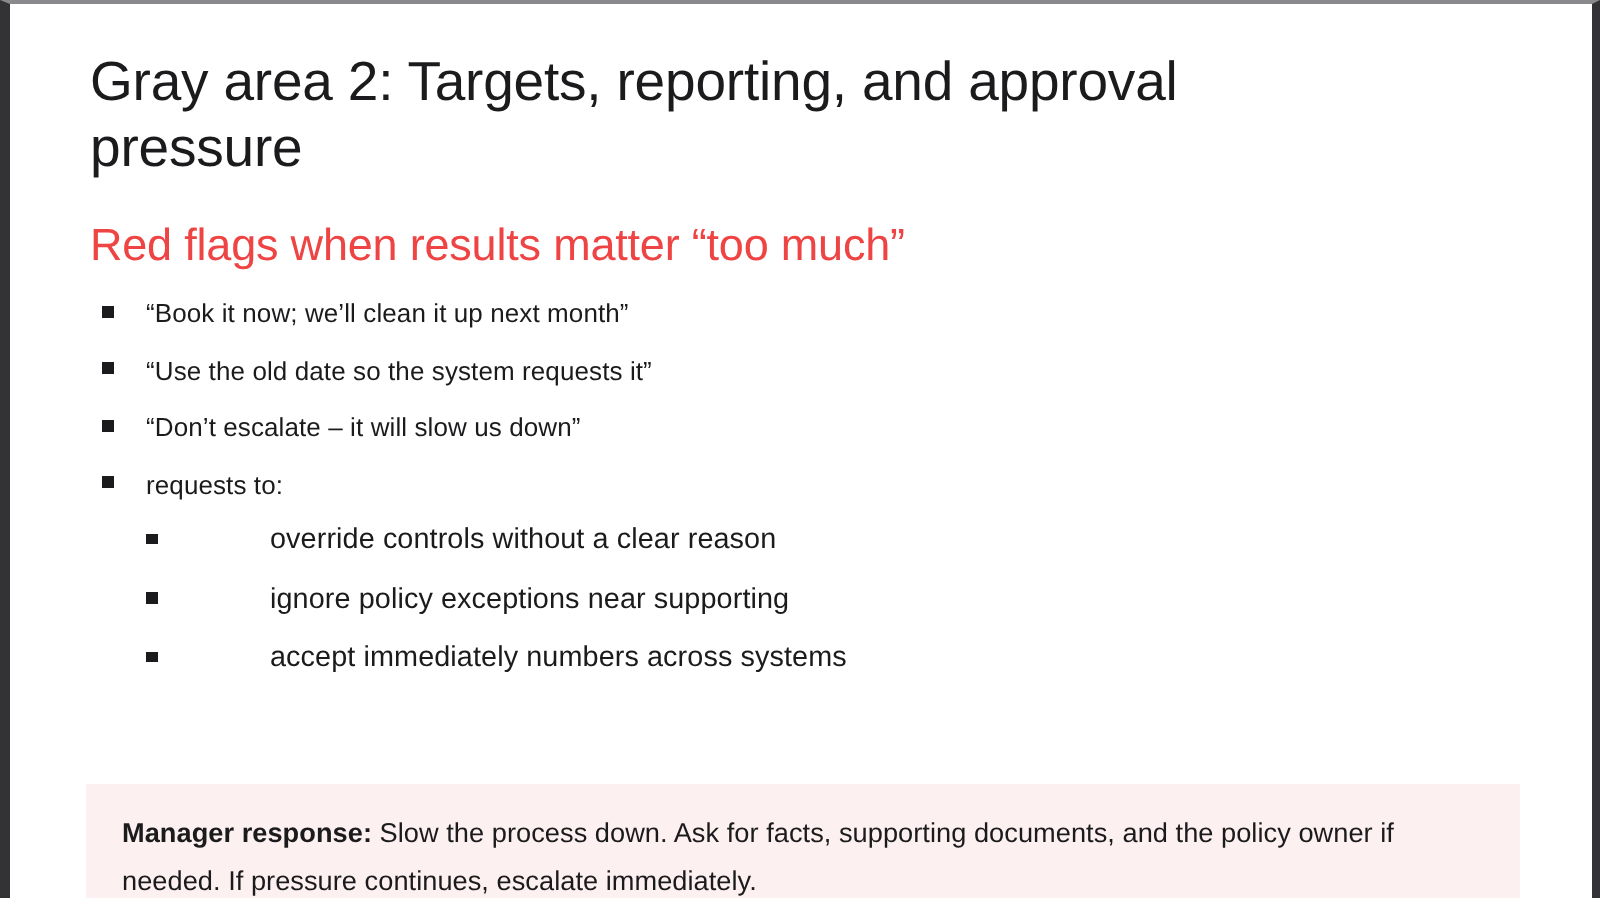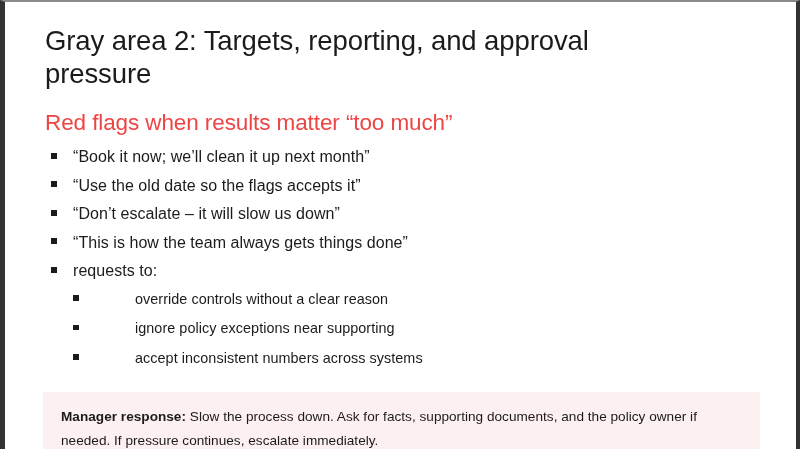--- a/index.html
+++ b/index.html
@@ -106,21 +106,21 @@
     top: -1px;
   }
 
   .b-level-2 .b-marker i {
     width: 5.5px;
     height: 5.5px;
   }
 
   .b-text {
     flex: 1 1 auto;
-    font-size: 16px;
+    font-size: 13px;
     font-weight: 400;
     line-height: 25px;
     color: #1b1b1d;
     letter-spacing: 0.05px;
   }
 
   .b-level-2 .b-text {
     font-size: 14.4px;
     line-height: 25px;
   }
@@ -158,45 +158,41 @@
 
     <div class="subtitle">Red flags when results matter “too much”</div>
 
     <ul class="bullets" id="bullet-list">
         <li class="b-row b-level-1">
           <span class="b-marker"><i></i></span>
           <span class="b-text">“Book it now; we’ll clean it up next month”</span>
         </li>
         <li class="b-row b-level-1">
           <span class="b-marker"><i></i></span>
-          <span class="b-text">“Use the old date so the flags accepts it”</span>
+          <span class="b-text">“Use the old date so the system requests it”</span>
         </li>
         <li class="b-row b-level-1">
           <span class="b-marker"><i></i></span>
           <span class="b-text">“Don’t escalate – it will slow us down”</span>
         </li>
         <li class="b-row b-level-1">
           <span class="b-marker"><i></i></span>
-          <span class="b-text">“This is how the team always gets things done”</span>
-        </li>
-        <li class="b-row b-level-1">
-          <span class="b-marker"><i></i></span>
           <span class="b-text">requests to:</span>
         </li>
         <li class="b-row b-level-2">
           <span class="b-marker"><i></i></span>
           <span class="b-text">override controls without a clear reason</span>
         </li>
         <li class="b-row b-level-2">
           <span class="b-marker"><i></i></span>
           <span class="b-text">ignore policy exceptions near supporting</span>
         </li>
         <li class="b-row b-level-2">
           <span class="b-marker"><i></i></span>
-          <span class="b-text">accept inconsistent numbers across systems</span>
+          <span class="b-text">accept immediately numbers across systems</span>
         </li>
       </ul>
 
     <div class="callout">
       <div class="callout-text">
         <span class="callout-lead">Manager response:</span><span> Slow the process down. Ask for facts, supporting documents, and the policy owner if needed. If pressure continues, escalate immediately.</span>
       </div>
     </div>
 
   </div>

